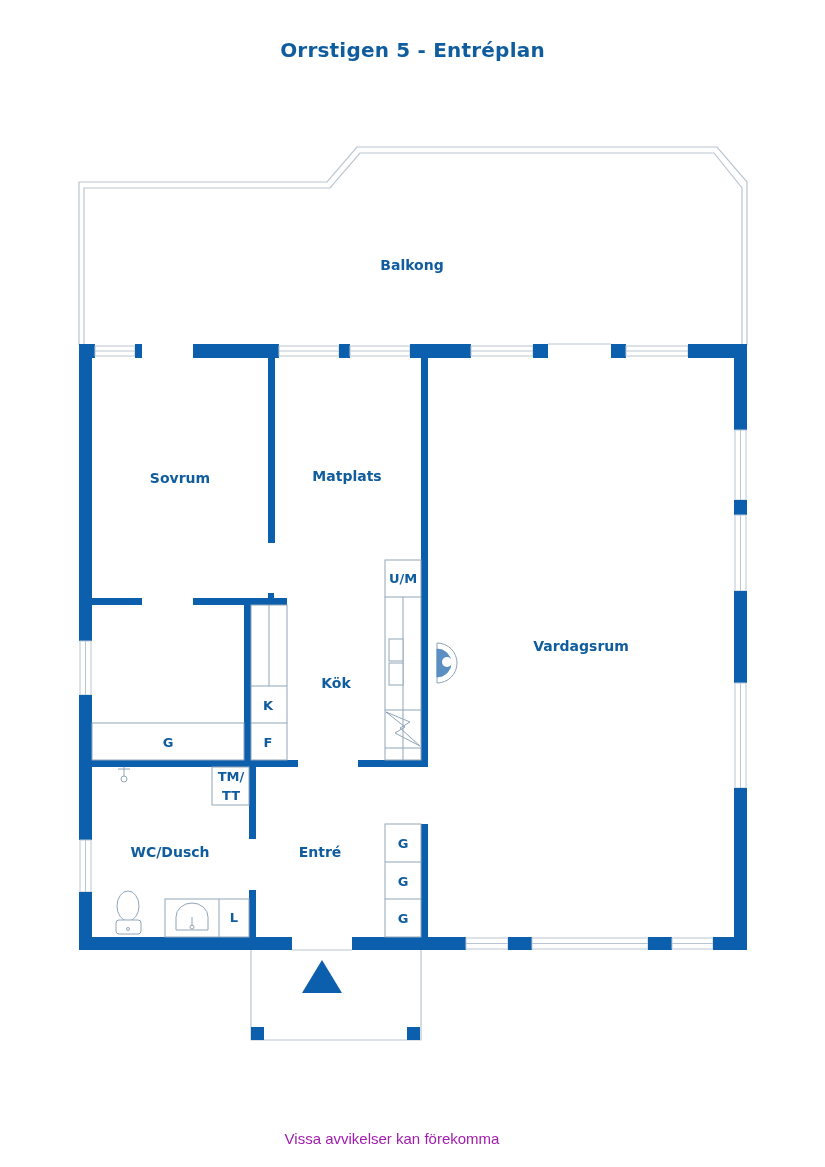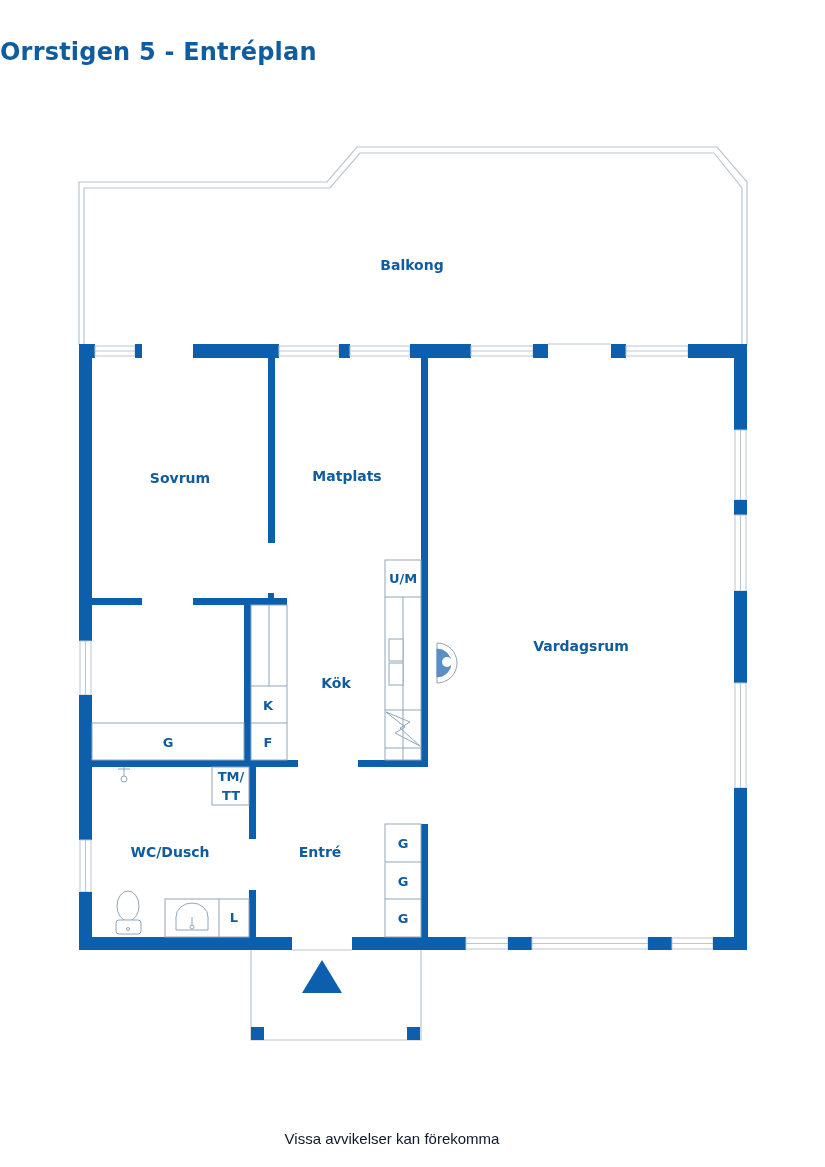--- a/index.html
+++ b/index.html
@@ -1,18 +1,18 @@
 <!DOCTYPE html>
 <html><head>
 <meta charset="utf-8">
 <style>
   html, body { margin: 0; padding: 0; background: #ffffff; }
   body { width: 825px; height: 1167px; position: relative; overflow: hidden; font-family: "DejaVu Sans", sans-serif; }
-  .title { position: absolute; top: 38px; left: 0; width: 825px; font-family: "DejaVu Sans", sans-serif; font-weight: bold; font-size: 24px; color: #0f5c9e; letter-spacing: 0.2px; }
-  .footer { position: absolute; top: 1130px; left: 0; width: 784px; text-align: center; font-family: "Liberation Sans", sans-serif; font-size: 15px; color: #0f172a; }
+  .title { position: absolute; top: 38px; left: 0; width: 825px; text-align: center; font-family: "DejaVu Sans", sans-serif; font-weight: bold; font-size: 20px; color: #0f5c9e; letter-spacing: 0.2px; }
+  .footer { position: absolute; top: 1130px; left: 0; width: 784px; text-align: center; font-family: "Liberation Sans", sans-serif; font-size: 15px; color: #a21caf; }
   svg.plan { position: absolute; top: 0; left: 0; }
   .lbl { font-family: "DejaVu Sans", sans-serif; font-weight: bold; fill: #0f5c9e; font-size: 14px; text-anchor: middle; }
   .lbl-sm { font-family: "DejaVu Sans", sans-serif; font-weight: bold; fill: #0f5c9e; font-size: 13px; text-anchor: middle; }
   .wall { fill: #0b5fad; }
   .thin { fill: none; stroke: #b9c6d2; stroke-width: 1.2; }
   .fix { fill: #fff; stroke: #8fa5b8; stroke-width: 1; }
   .win { fill: #fff; stroke: #b9c6d2; stroke-width: 1; }
 </style>
 </head>
 <body>

